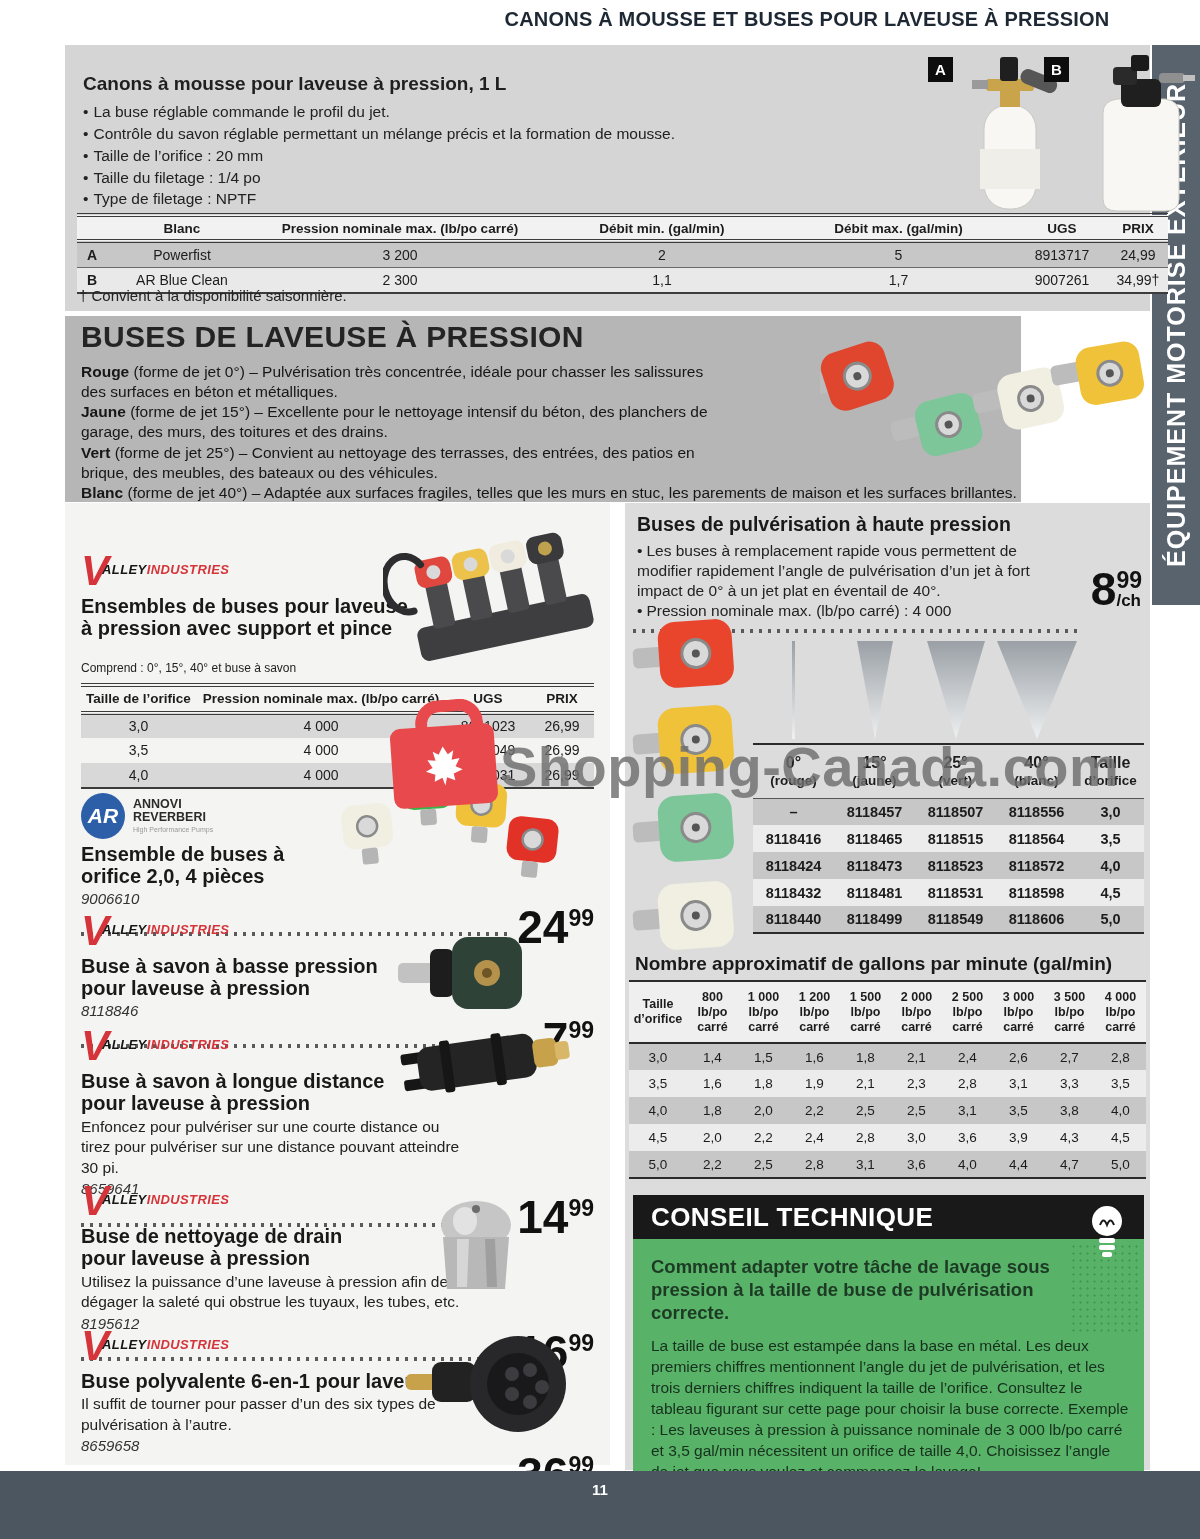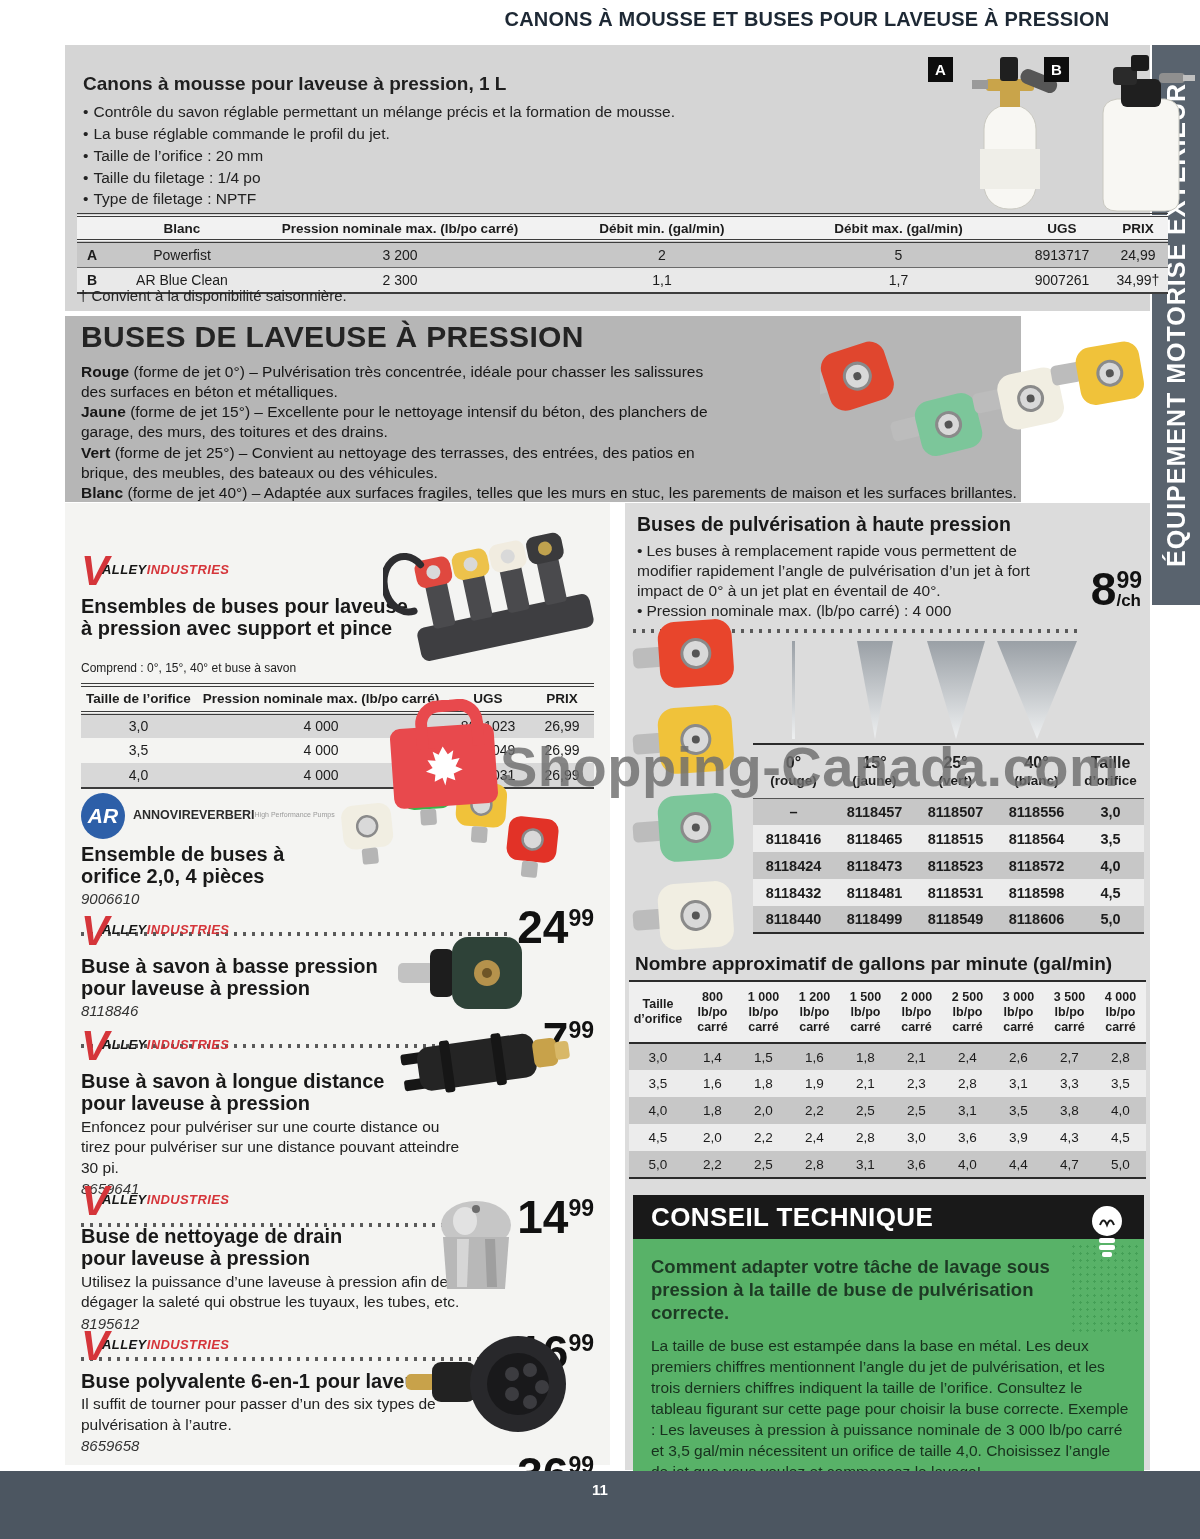--- a/index.html
+++ b/index.html
@@ -56,21 +56,21 @@
   .col-left { position:absolute; left:65px; top:503px; width:545px; height:962px; background:#f4f4f2; }
   .prod { position:absolute; left:16px; width:513px; }
   .valley { display:flex; height:40px; margin-bottom:4px; align-items:center; }
   .valley .v { color:#d5353a; font-size:42px; font-weight:900; font-style:italic; line-height:.85; }
   .valley .lines { display:flex; flex-direction:row; margin-left:-7px; margin-top:-4px; }
   .valley .alley { color:#161616; font-size:13px; font-weight:800; font-style:italic; letter-spacing:.4px; }
   .valley .inds  { color:#d5353a; font-size:13px; font-weight:800; font-style:italic; letter-spacing:.4px; }
   .ar-logo { display:flex; gap:8px; align-items:center; height:50px; margin-bottom:2px; }
   .ar-mark { width:44px; height:46px; border-radius:50%; background:#2d5fa8; color:#fff;
     display:flex; align-items:center; justify-content:center; font-size:21px; font-weight:900; font-style:italic; }
-  .ar-text { display:flex; flex-direction:row; line-height:1.05; }
+  .ar-text { display:flex; flex-direction:column; line-height:1.05; }
   .ar-text .n { font-size:12.5px; font-weight:800; color:#2b2b2b; }
   .ar-text .tg { font-size:7px; color:#9a9a9a; margin-top:2px; }
   .ptitle { font-size:20px; font-weight:800; line-height:1.12; color:#191919; }
   .pdesc { font-size:15.5px; line-height:1.32; color:#222; margin-top:2px; }
   .sku { font-size:15px; font-style:italic; color:#333; margin-top:2px; }
   .psubtitle { font-size:12px; color:#222; margin-top:21px; }
   .price-row { display:flex; align-items:flex-end; margin-top:0; }
   .leader { flex:1; height:4px; margin-bottom:12px;
     background:repeating-linear-gradient(90deg,#5a5a5a 0 3px,transparent 3px 9px); }
   .price { display:flex; align-items:flex-start; margin-left:6px; color:#111; }
@@ -144,22 +144,22 @@
 
   <h1 class="page-title">CANONS À MOUSSE ET BUSES POUR LAVEUSE À PRESSION</h1>
 
   <div class="sidebar-band">
     <span>ÉQUIPEMENT MOTORISÉ EXTÉRIEUR</span>
   </div>
 
   <section class="sec-cannons">
     <h2>Canons à mousse pour laveuse à pression, 1 L</h2>
     <ul>
+        <li>La buse réglable commande le profil du jet.</li>
         <li>Contrôle du savon réglable permettant un mélange précis et la formation de mousse.</li>
-        <li>La buse réglable commande le profil du jet.</li>
         <li>Taille de l’orifice : 20 mm</li>
         <li>Taille du filetage : 1/4 po</li>
         <li>Type de filetage : NPTF</li>
         <li>Température nominale : Max. 60 °C (140 °F)</li>
       </ul>
 
     <div class="tag tag-a">A</div>
     <svg class="img-cannon-a" width="100" height="160" viewBox="0 0 100 160">
       <rect x="26" y="52" width="52" height="104" rx="24" fill="#f8f7f3" stroke="#c9c8c0"></rect>
       <rect x="22" y="96" width="60" height="40" fill="#efeee8"></rect>

